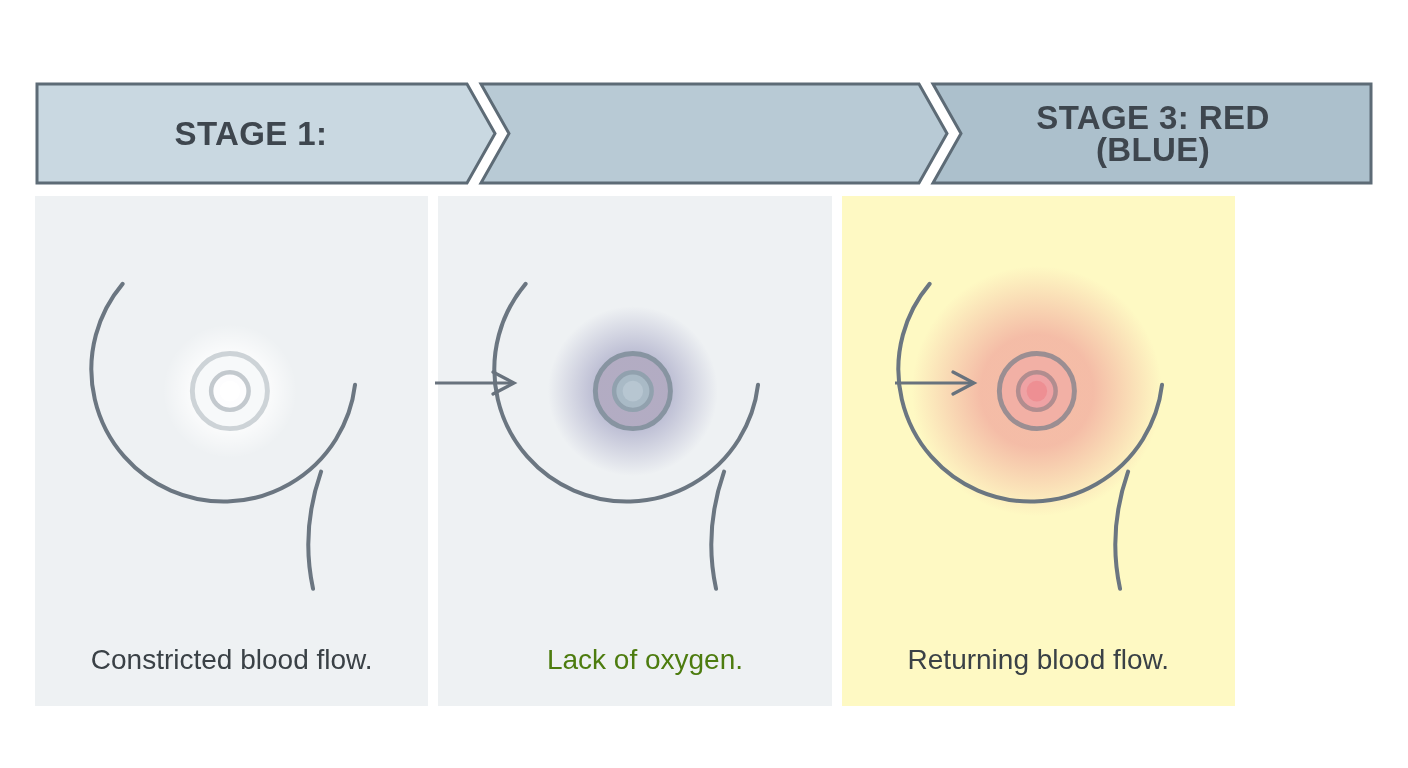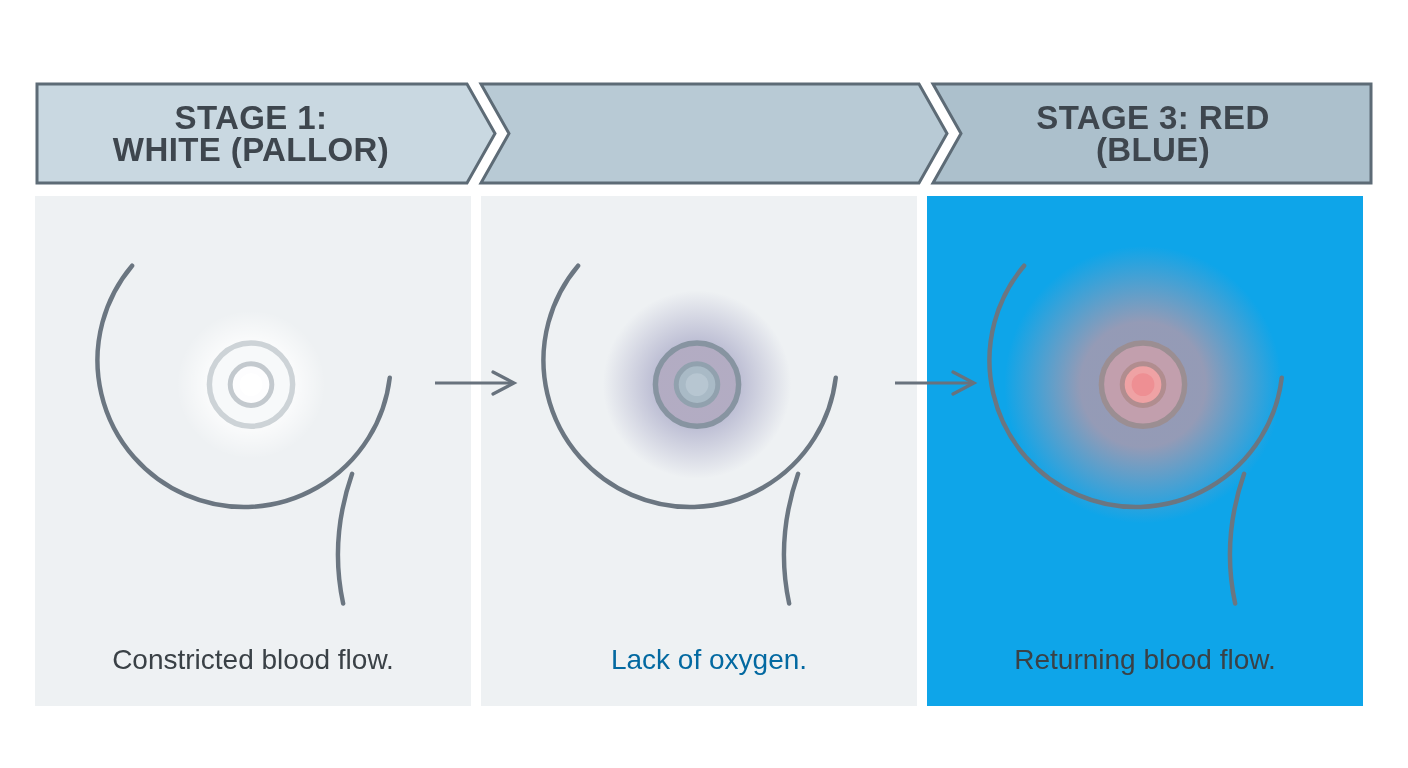--- a/index.html
+++ b/index.html
@@ -32,21 +32,21 @@
     letter-spacing: 0.4px;
   }
   .hl-1 { left: 0;     width: 432px; }
   .hl-2 { left: 446px; width: 438px; }
   .hl-3 { left: 898px; width: 440px; align-items: center; }
 
   
   .panels {
     position: absolute;
     left: 35px; top: 196px;
-    width: 1328px; height: 510px;
+    width: 1200px; height: 510px;
     display: flex;
     gap: 10px;
   }
   .panel {
     position: relative;
     flex: 1 1 0;
     height: 510px;
   }
   .panel svg.figure { position: absolute; inset: 0; width: 100%; height: 100%; }
   .caption {
@@ -74,21 +74,20 @@
 
   <div class="header-band">
     <svg viewBox="0 0 1338 103" width="1338" height="103">
       <polygon points="2,2 432,2 460,51.5 432,101 2,101" stroke-width="3" fill="#c9d8e1" stroke="#5d6b76"></polygon>
       <polygon points="446,2 884,2 912,51.5 884,101 446,101 474,51.5" stroke-width="3" fill="#b8cad5" stroke="#5d6b76"></polygon>
       <polygon points="898,2 1336,2 1336,101 898,101 926,51.5" stroke-width="3" fill="#acc0cc" stroke="#5d6b76"></polygon>
     </svg>
 
     <div class="header-label hl-1" style="color: rgb(62, 70, 78);">
       <div>STAGE 1:</div>
-      <div>WHITE (PALLOR)</div>
     </div>
     <div class="header-label hl-3" style="color: rgb(62, 70, 78);">
       <div>STAGE 3: RED</div>
       <div>(BLUE)</div>
     </div>
   </div>
 
   <div class="panels">
 
     <div class="panel" style="background: rgb(238, 241, 243);">
@@ -119,24 +118,24 @@
             <stop offset="100%" stop-color="rgba(148,148,186,0)"></stop>
           </radialGradient>
         </defs>
         <circle cx="218" cy="188" fill="url(#glow-g1)" r="95"></circle>
         <path d="M 98 68 A 148 148 0 1 0 358 181" fill="none" stroke-width="4.5" stroke-linecap="round" stroke="#6b7681"></path>
         <path d="M 320 278 Q 297 344 311 409" fill="none" stroke-width="4.5" stroke-linecap="round" stroke="#6b7681"></path>
         <circle cx="218" cy="188" r="42" stroke-width="5.5" fill="rgba(164,148,172,0.42)" stroke="#8794a1"></circle>
         <circle cx="218" cy="188" r="21" stroke-width="5" fill="#a9bac6" stroke="#91a1ae"></circle>
         <circle cx="218" cy="188" r="11.5" fill="#b7c6d1"></circle>
       </svg>
-      <div class="caption" style="color: #0369a1; padding-left: 20px;">Lack of oxygen.</div>
+      <div class="caption" style="color: #4d7c0f; padding-left: 20px;">Lack of oxygen.</div>
     </div>
 
-    <div class="panel" style="background: #0ea5e9;">
+    <div class="panel" style="background: #fef9c3;">
       <svg class="figure" viewBox="0 0 440 510" preserveAspectRatio="xMidYMid meet">
         <defs>
           <radialGradient id="glow-g2">
             <stop offset="0%" stop-color="rgba(238,148,148,0.6)"></stop>
             <stop offset="45%" stop-color="rgba(238,148,148,0.6)"></stop>
             <stop offset="100%" stop-color="rgba(238,148,148,0)"></stop>
           </radialGradient>
         </defs>
         <circle cx="218" cy="188" fill="url(#glow-g2)" r="140"></circle>
         <path d="M 98 68 A 148 148 0 1 0 358 181" fill="none" stroke-width="4.5" stroke-linecap="round" stroke="#6b7681"></path>

